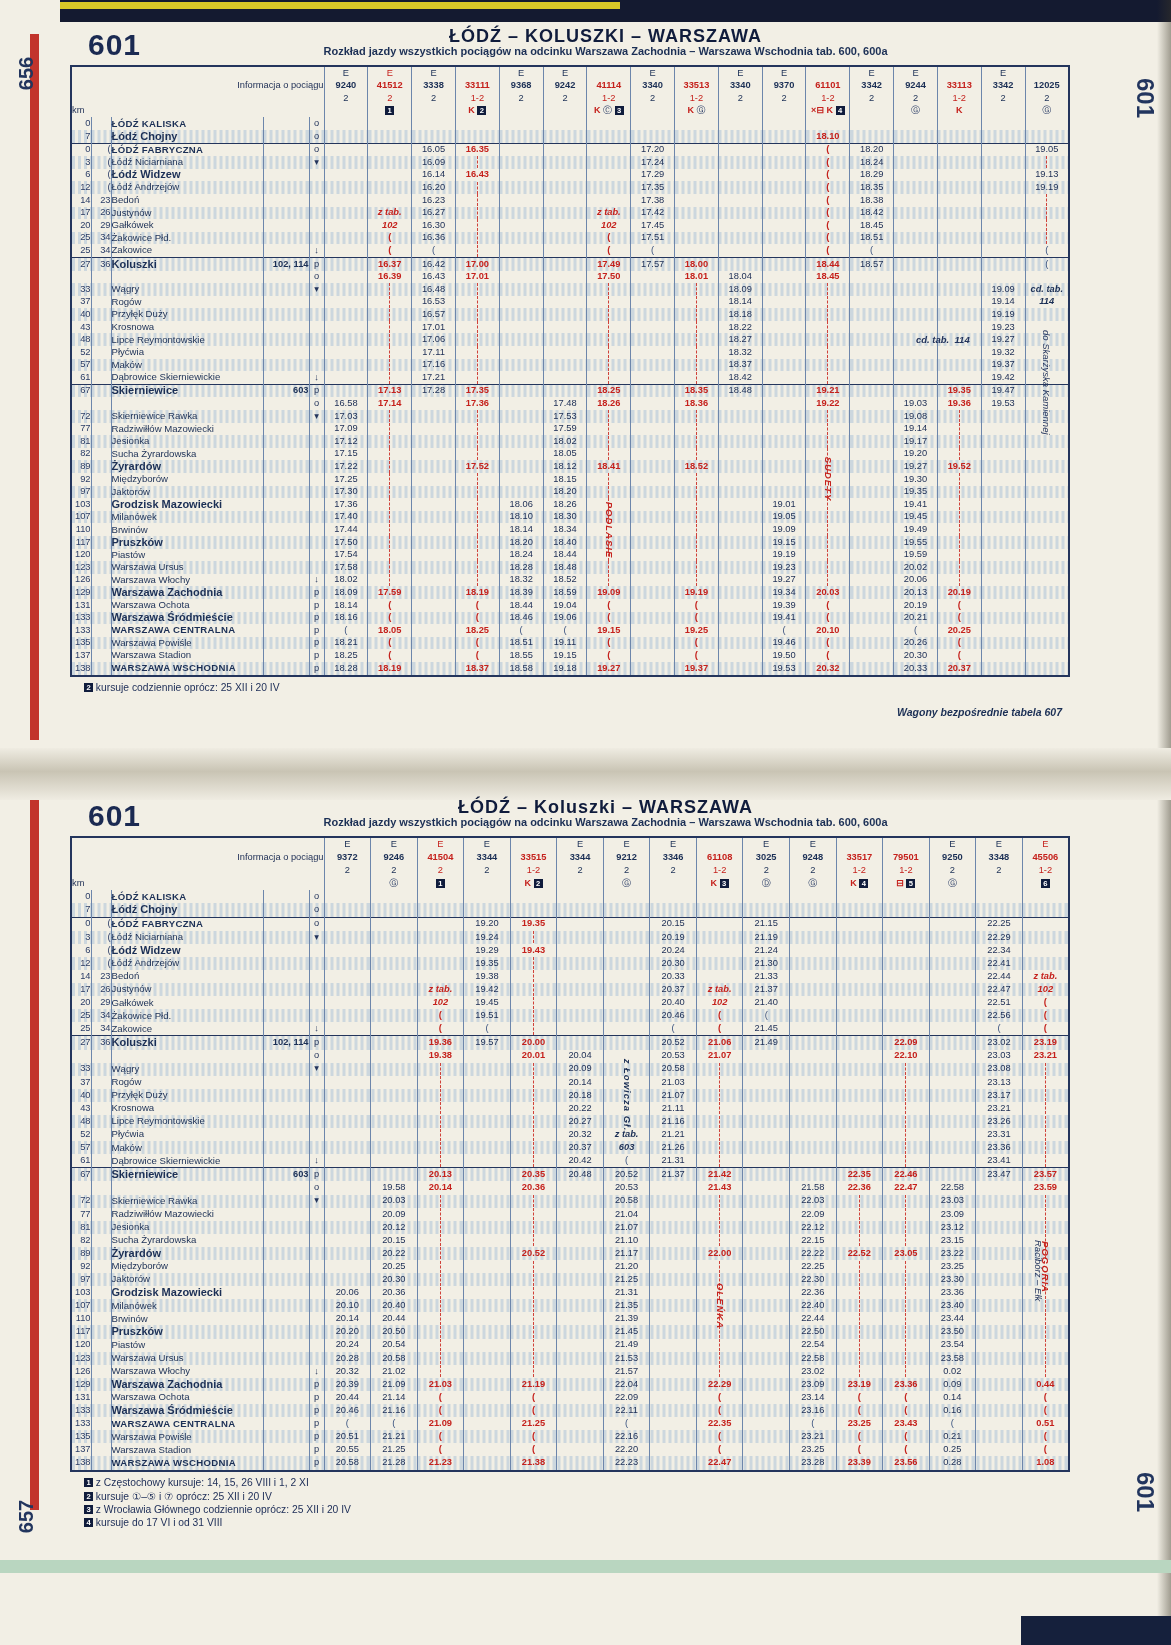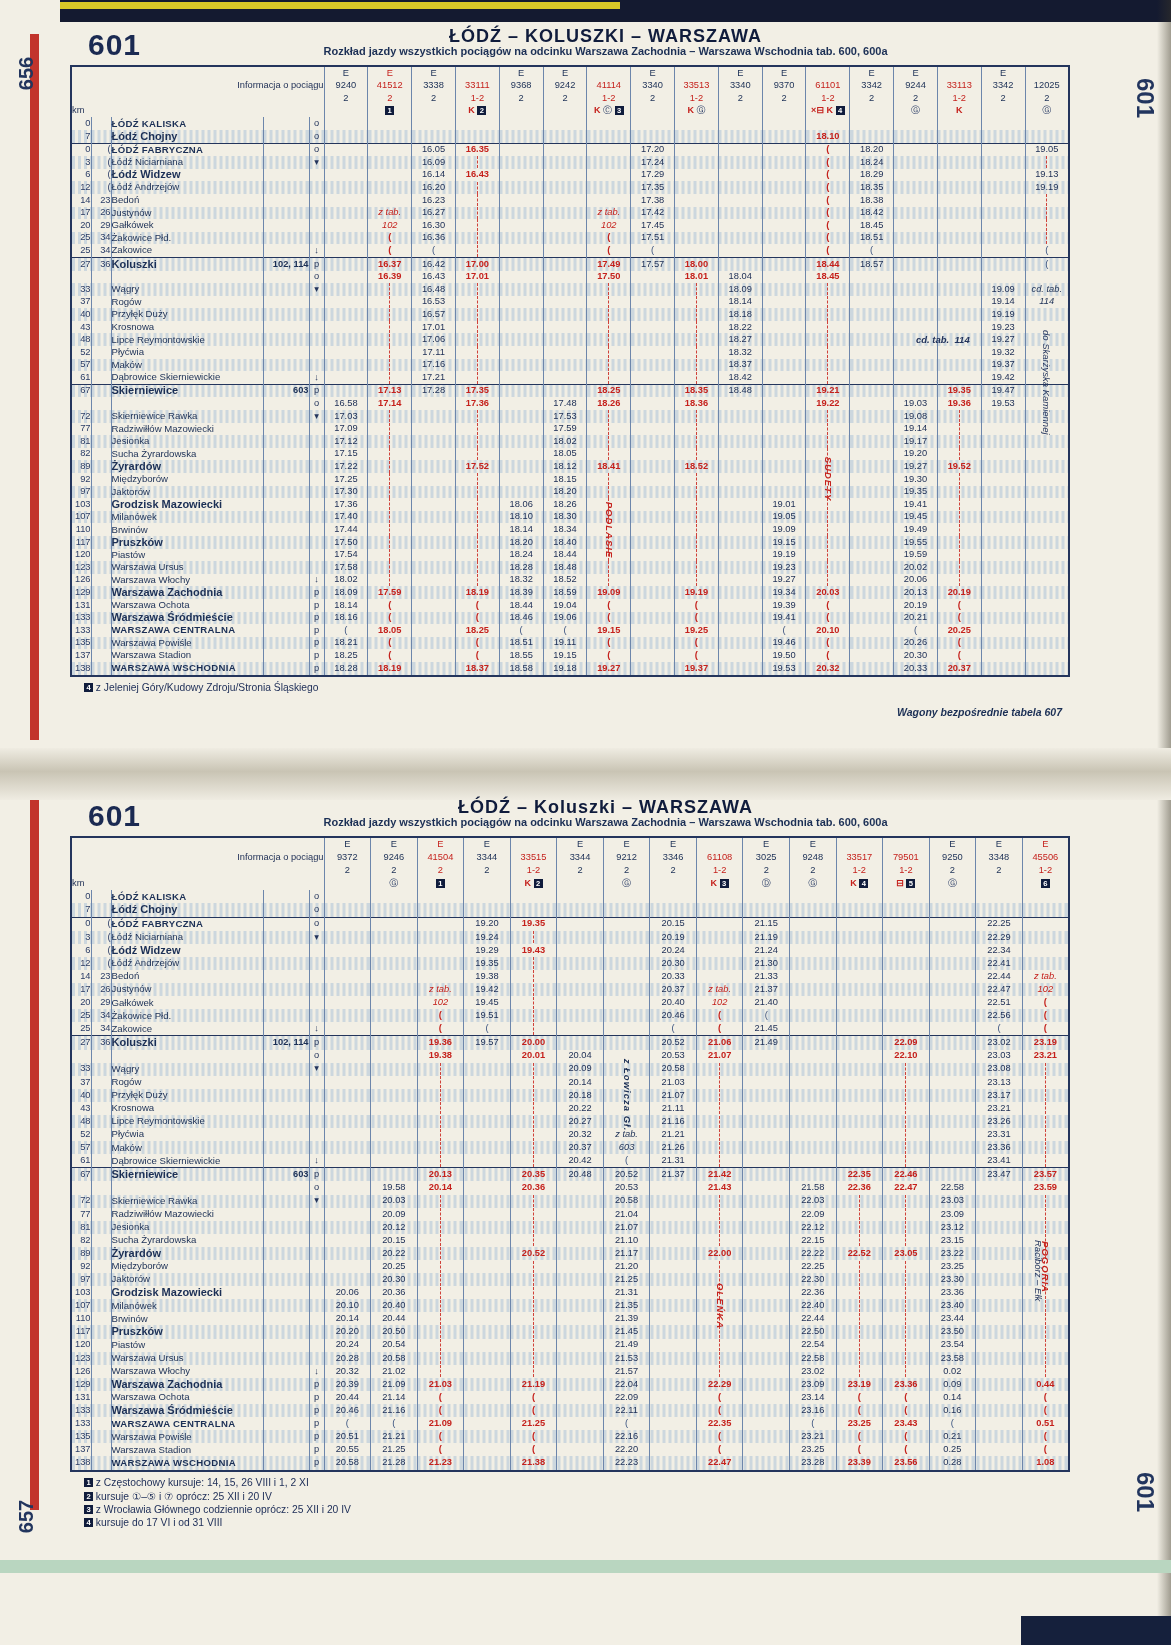--- a/index.html
+++ b/index.html
@@ -32,29 +32,29 @@
   #grid2 td{height:13.1px;}
   td.c-km1,td.c-km2{width:20px;text-align:right;padding-right:2px;color:#2a3c66;font-size:8.6px;border-left:none;}
   td.c-km2{border-left:1px solid #9fb2cc;}
   td.c-name{width:152px;text-align:left;padding-left:4px;border-left:1px solid #6d86ab;}
   td.c-note{width:46px;text-align:right;padding-right:3px;font-weight:bold;font-size:8.8px;}
   td.c-mark{width:15px;text-align:center;font-size:8.6px;color:#24355c;border-left:none;}
   td.c-time{text-align:center;position:relative;}
   tr.hatch td{background-image:repeating-linear-gradient(90deg,rgba(118,160,206,.30) 0 3px,rgba(0,0,0,0) 3px 6px);}
   tr.sect td{border-top:1.7px solid #24355c;}
   tr.hdr td{border-bottom:none;}
-  .hl{font-size:9px;} .htrain{font-size:11px;font-weight:normal;margin-top:10px;} .hcls{font-size:9px;}
+  .hl{font-size:9px;} .htrain{font-size:11px;font-weight:bold;margin-top:10px;} .hcls{font-size:9px;}
   .red{color:#c5211c;}
   .nm{font-size:9.6px;} .nm-b{font-weight:bold;font-size:11px;}
   .nm-c{font-weight:bold;font-size:9.6px;letter-spacing:.3px;}
   .t-red{color:#c5211c;font-weight:bold;}
   .t-blk{color:#203157;}
   .paren{color:#37507e;} .paren-r{color:#c5211c;font-weight:bold;}
   .dash{display:inline-block;width:0;height:12px;border-left:1.4px dashed #d0423a;vertical-align:middle;}
-  .ntok{font-style:italic;font-weight:normal;font-size:8.6px;}
+  .ntok{font-style:italic;font-weight:bold;font-size:8.6px;}
   .plate{position:absolute;left:50%;top:50%;transform:translate(-50%,-50%) rotate(90deg);
          font-style:italic;font-weight:bold;font-size:9.5px;letter-spacing:1px;z-index:3;}
   .boxn{display:inline-block;background:#101c3c;color:#fff;font-size:7.6px;font-weight:bold;
         width:9px;height:9px;line-height:9px;text-align:center;vertical-align:middle;}
   .symK{color:#c5211c;font-weight:bold;font-size:9px;}
   .symC{font-size:9px;color:#2a3c66;}
   .hdr-left{font-size:10px;color:#223258;text-align:right;margin-top:12px;}
   .kmlab{font-size:8.6px;text-align:left;padding-left:2px;color:#223258;}
   .notes{margin-top:5px;display:flex;font-size:10.3px;color:#21315a;}
   .notes ul{list-style:none;margin:0;padding:0 0 0 14px;flex:1;}
@@ -1255,21 +1255,21 @@
               <td class="c-time t-red">20.37</td>
               <td class="c-time"></td>
               <td class="c-time"></td>
             </tr>
           </tbody>
         </table>
       </div>
     <div style="position:relative;height:46px;">
       <div class="notes" id="notes1">
           <ul>
-            <li><span class="boxn">4</span> z Jeleniej Góry/Kudowy Zdroju/Stronia Śląskiego</li>
+            <li><span class="boxn">2</span> kursuje codziennie oprócz: 25 XII i 20 IV</li>
           </ul>
         </div>
       <div class="wagony" style="top:24px;">Wagony bezpośrednie tabela 607</div>
     </div>
   </section>
   <div class="rot rot-v" style="left:1052px;top:330px;">do Skarżyska Kamiennej</div>
   <div class="rot" style="left:916px;top:334px;font-weight:bold;">cd. tab.&nbsp;&nbsp;114</div>
 
   <section class="ttable" style="top:797px;">
     <div class="t-head">

